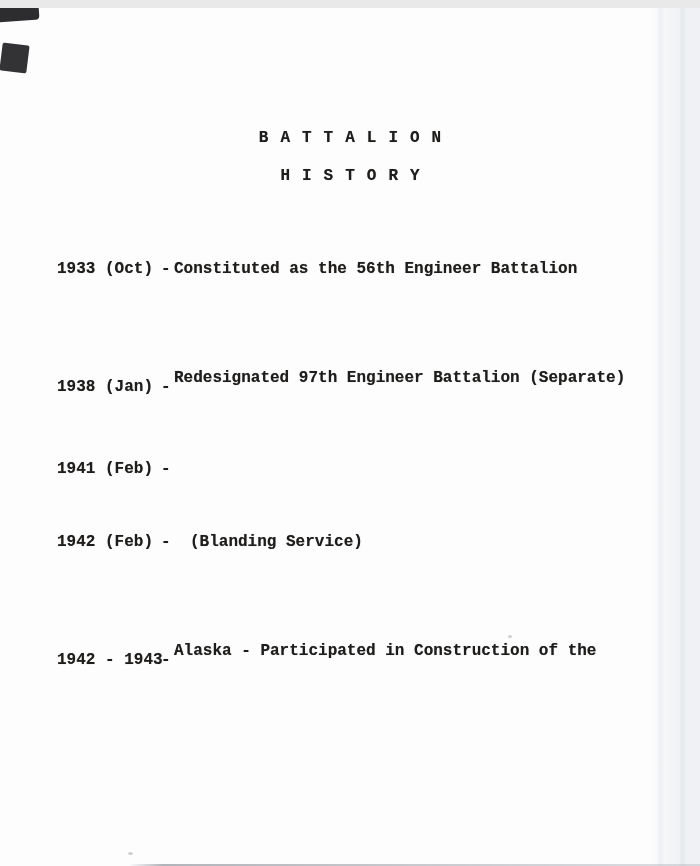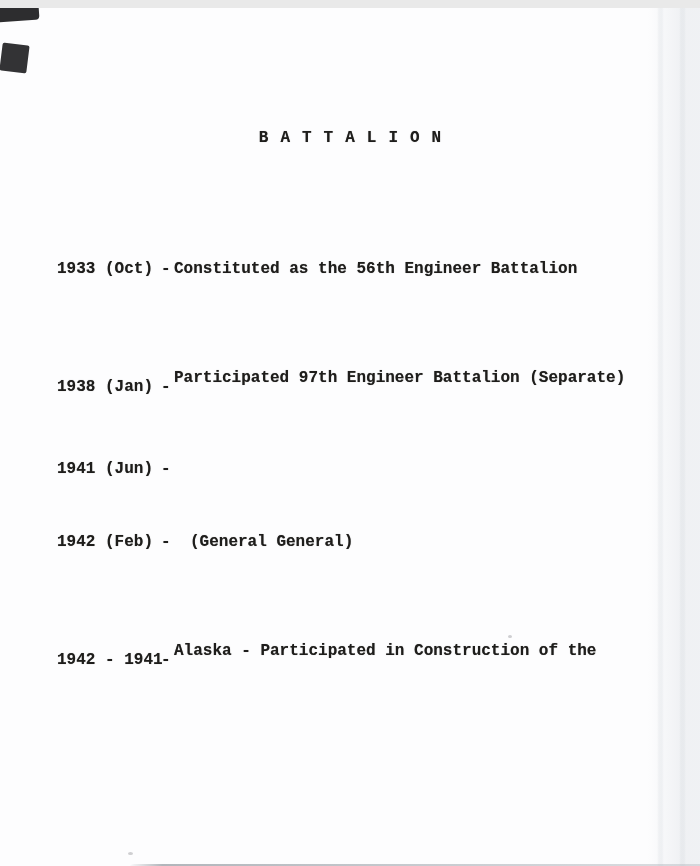--- a/index.html
+++ b/index.html
@@ -56,55 +56,56 @@
 
   <div class="scan-mark-a"></div>
   <div class="scan-mark-b"></div>
   <div class="edge-right"></div>
   <div class="shadow-bottom"></div>
   <div class="speck speck1"></div>
   <div class="speck speck2"></div>
 
   <div class="titles ink">
     <div class="title-line">BATTALION</div>
+    <div class="title-line">HISTORY</div>
   </div>
 
   <div class="list ink">
     <div class="entry">
       <span class="date">1933 (Oct)</span>
       <span class="sep">-</span>
       <span class="desc">
         <div>Constituted as the 56th Engineer Battalion</div>
       </span>
     </div>
 
     <div class="entry">
       <span class="date">1938 (Jan)</span>
       <span class="sep">-</span>
       <span class="desc">
-        <div>Participated 97th Engineer Battalion (Separate)</div>
+        <div>Redesignated 97th Engineer Battalion (Separate)</div>
         
       </span>
     </div>
 
     <div class="entry">
-      <span class="date">1941 (Jun)</span>
+      <span class="date">1941 (Feb)</span>
       <span class="sep">-</span>
     </div>
 
     <div class="entry">
       <span class="date">1942 (Feb)</span>
       <span class="sep">-</span>
       <span class="desc">
-        <div class="l2" style="margin-left: 16px;">(General General)</div>
+        <div class="l2" style="margin-left: 16px;">(Blanding Service)</div>
       </span>
     </div>
 
     <div class="entry">
-      <span class="date">1942 - 1941</span>
+      <span class="date">1942 - 1943</span>
       <span class="sep">-</span>
       <span class="desc">
         <div>Alaska - Participated in Construction of the</div>
         
       </span>
     </div>
 
   </div>
 
 </div>

